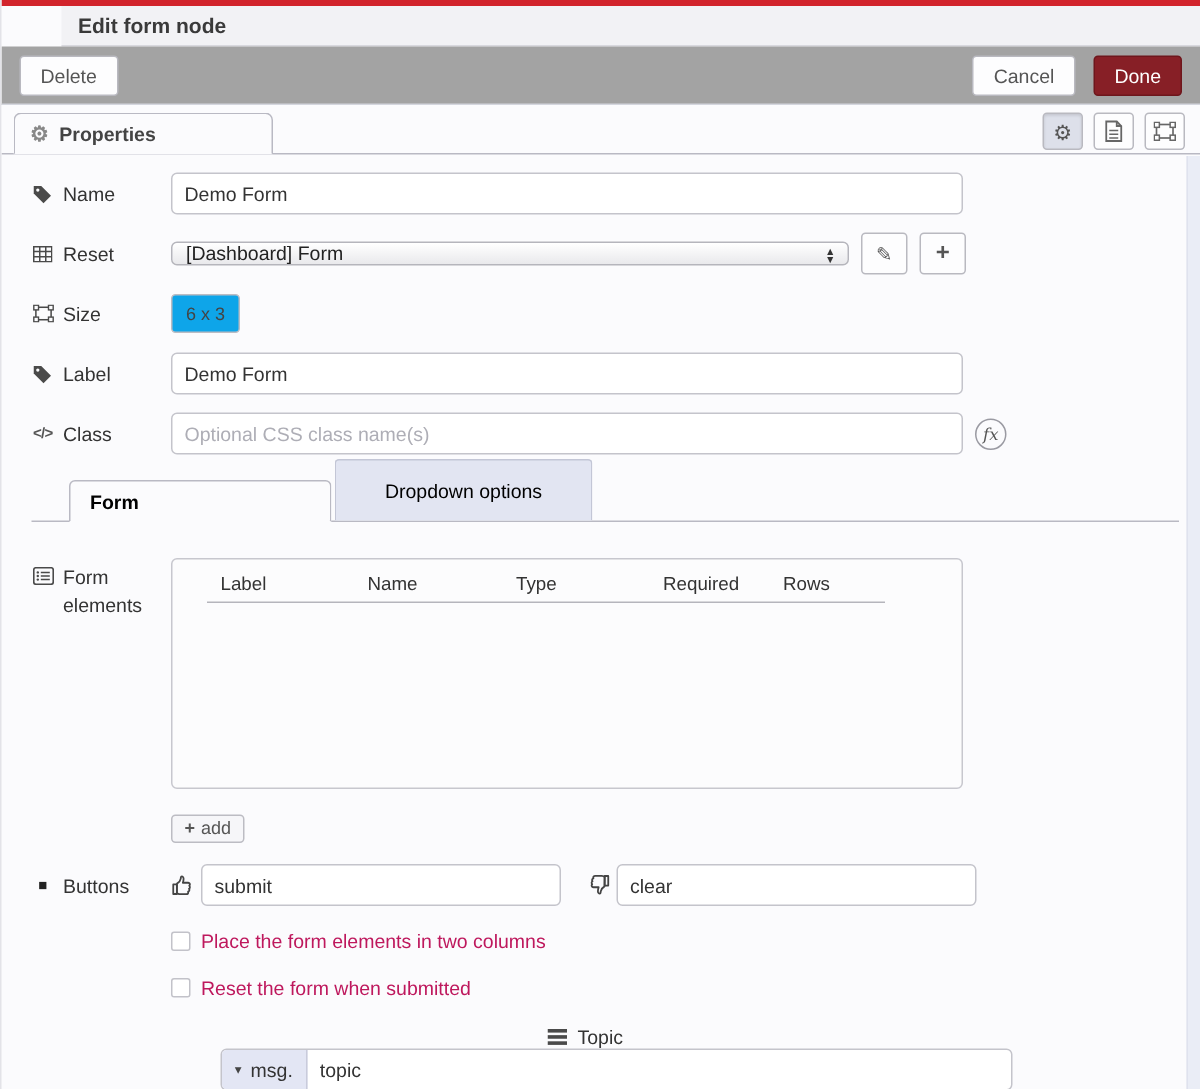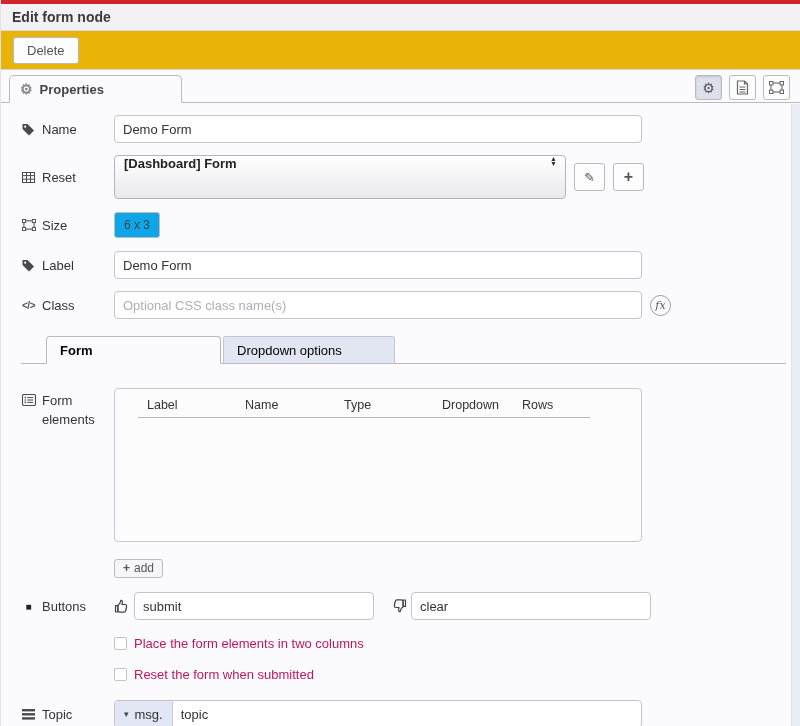--- a/index.html
+++ b/index.html
@@ -9,24 +9,24 @@
     background:#fbfbfd;
     color:#333;
     position:relative;
     overflow:hidden;
     border-left:1px solid #e3e3e8;
   }
   .red-bar { height:4px; background:#d2242c; }
   .dialog-header {
     height:27px; background:#f2f2f5; border-bottom:1px solid #d8d8de;
     display:flex; align-items:center; padding:0 11px;
-    font-size:14px; font-weight:bold; color:#3a3a3a;
+    font-size:14px; font-weight:bold; color:#3a3a3a;margin-left:40px;
   }
   .action-row {
-    height:39px; background:#eab308; border-bottom:1px solid #d4d6de;
+    height:39px; background:#a3a3a3; border-bottom:1px solid #d4d6de;
     display:flex; align-items:center; justify-content:space-between; padding:0 12px;
   }
   .btn {
     display:inline-flex; align-items:center; justify-content:center;
     height:27px; padding:0 13px; font-size:13px; color:#555;
     background:#fdfdfe; border:1px solid #b9b9c0; border-radius:3px; cursor:pointer;
   }
   .btn-done { background:#871f26; border-color:#6e161c; color:#fff; margin-left:12px; }
   .action-right { display:flex; align-items:center; }
 
@@ -52,24 +52,24 @@
   .row-label { width:93px; display:flex; align-items:center; gap:6px; font-size:13px; color:#333; flex:none; }
   .row-label .lbl-icon { width:15px; display:flex; justify-content:center; flex:none; }
   .text-input {
     width:528px; height:28px; border:1px solid #c4c4cb; border-radius:4px;
     background:#fff; padding:0 8px; font-size:13px; color:#333;
     font-family:"Liberation Sans", sans-serif; outline:none;
   }
   .text-input::placeholder { color:#aeaeb6; }
 
   .select-box {
-    width:452px; height:44px; border:1px solid #b5b5bc; border-radius:4px;
+    width:452px; height:16px; border:1px solid #b5b5bc; border-radius:4px;
     background:linear-gradient(#ffffff, #e9e9ec);
-    display:flex; align-items:flex-start; justify-content:space-between;
-    padding:0 8px 0 9px; font-size:13px; color:#222; cursor:pointer;font-weight:bold;
+    display:flex; align-items:flex-end; justify-content:space-between;
+    padding:0 8px 0 9px; font-size:13px; color:#222; cursor:pointer;
   }
   .select-arrows { display:flex; flex-direction:column; line-height:5px; font-size:7px; color:#333; }
   .sq-btn {
     width:31px; height:28px; margin-left:8px; display:flex; align-items:center; justify-content:center;
     background:#fdfdfe; border:1px solid #b9b9c0; border-radius:3px; color:#555; cursor:pointer;
   }
   .size-btn {
     height:26px; padding:0 9px; font-size:12px; color:#444;
     background:#0ea5e9; border:1px solid #bcbcc3; border-radius:3px; cursor:pointer;
   }
@@ -81,22 +81,22 @@
   .code-glyph { font-size:10px; font-weight:bold; color:#555; letter-spacing:-0.5px; }
 
   
   .subtab-bar { display:flex; align-items:flex-end; border-bottom:1px solid #b9b9c3; margin:16px 14px 0 0; padding-left:25px; height:29px; }
   .subtab { height:28px; display:flex; align-items:center; padding:0 13px; font-size:13px; color:#000000; cursor:pointer; }
   .subtab.active {
     width:175px; background:#fbfbfd; border:1px solid #b9b9c3; border-bottom:1px solid #fbfbfd;
     margin-bottom:-1px; border-radius:4px 4px 0 0; font-weight:bold;
   }
   .subtab.inactive {
-    width:172px; height:27px; margin-left:2px; background:#e2e5f2; border:1px solid #c3c6d6;
-    border-bottom:none; border-radius:3px 3px 0 0;
+    width:172px; height:41px; margin-left:2px; background:#e2e5f2; border:1px solid #c3c6d6;
+    border-bottom:none; border-radius:3px 3px 0 0;justify-content:center;
   }
 
   
   .fe-row { margin-top:24px; align-items:flex-start; }
   .fe-row .row-label { padding-top:4px; align-items:flex-start; }
   .fe-label-text { width:62px; line-height:1.45; }
   .fe-table { width:528px; height:154px; background:#fcfcfd; border:1px solid #c7c7ce; border-radius:4px; }
   .fe-head { display:flex; padding:9px 0 5px 32px; font-size:12.5px; color:#333; }
   .fe-head span:nth-child(1){ width:98px; }
   .fe-head span:nth-child(2){ width:99px; }
@@ -120,21 +120,21 @@
   .sq-glyph { font-size:10px; color:#222; }
 
   
   .check-row { margin-left:93px; margin-top:16px; display:flex; align-items:center; gap:7px; min-height:14px; }
   .checkbox {
     width:13px; height:13px; border:1px solid #c2c2c9; border-radius:2px; background:#fff; cursor:pointer; flex:none;
   }
   .check-label { font-size:13px; color:#be185d; }
 
   
-  .topic-row { margin-top:18px; }
+  .topic-row { margin-top:18px;flex-direction:column; }
   .typed-input {
     display:flex; width:528px; height:28px; border:1px solid #c4c4cb; border-radius:4px;
     background:#fff; overflow:hidden;
   }
   .ti-button {
     display:flex; align-items:center; gap:6px; padding:0 9px;
     background:#e3e6f4; border-right:1px solid #c9cbdb; font-size:13px; color:#333; cursor:pointer;
   }
   .ti-caret { font-size:9px; color:#444; }
   .ti-input { flex:1; border:none; outline:none; padding:0 8px; font-size:13px; color:#333; background:transparent;
@@ -150,20 +150,24 @@
 <body>
 
 <div class="red-bar"></div>
 
 <div class="dialog-header">
   <span>Edit form node</span>
 </div>
 
 <div class="action-row">
   <button class="btn">Delete</button>
+  <span class="action-right">
+    <button class="btn">Cancel</button>
+    <button class="btn btn-done">Done</button>
+  </span>
 </div>
 
 <div class="tab-bar">
   <div class="prop-tab">
     <span class="gear-glyph">⚙</span>
     <span>Properties</span>
   </div>
   <div class="tab-icon-buttons">
     <div class="icon-btn pressed">
       <span class="gear-glyph" style="color:#555;">⚙</span>
@@ -296,21 +300,21 @@
           <line x1="5.2" y1="8.4" x2="11.2" y2="8.4" stroke="#4a4a4a" stroke-width="1"></line>
         </svg>
       </span>
       <span class="fe-label-text">Form elements</span>
     </span>
     <div class="fe-table">
       <div class="fe-head">
         <span>Label</span>
         <span>Name</span>
         <span>Type</span>
-        <span>Dropdown</span>
+        <span>Required</span>
         <span>Rows</span>
       </div>
       <div class="fe-underline"></div>
     </div>
   </div>
 
   <div class="form-row add-row">
     <span class="spacer"></span>
     <button class="add-btn">
       <span class="plus">+</span>

